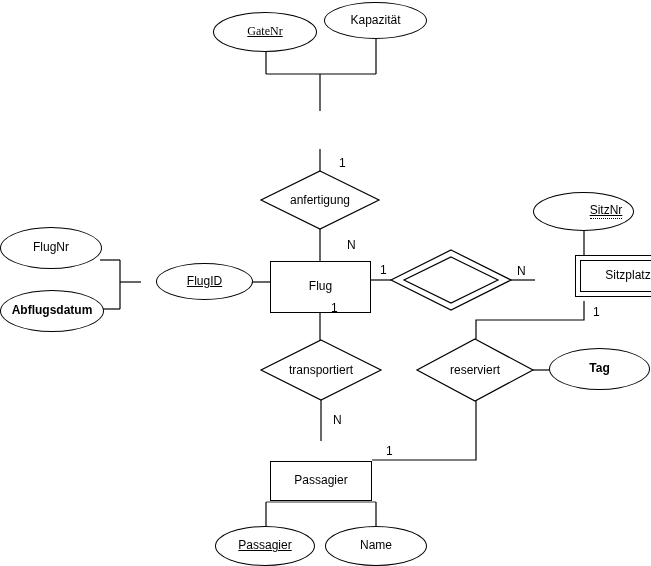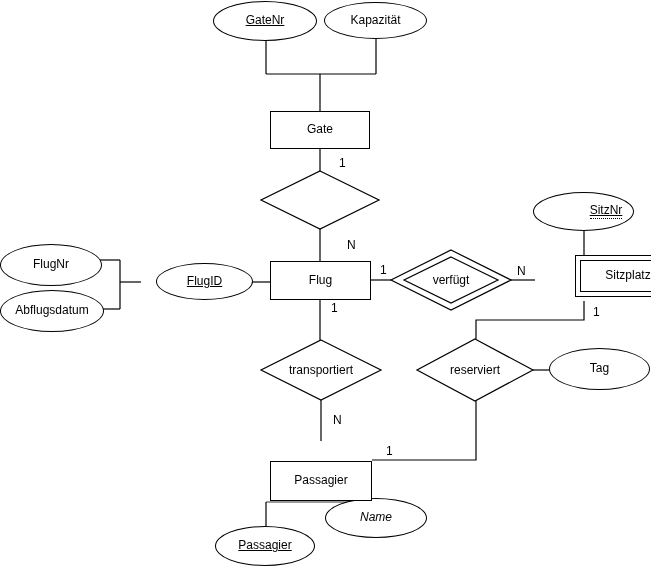--- a/index.html
+++ b/index.html
@@ -65,65 +65,62 @@
     <polyline points="266,502 266,526"></polyline>
     <polyline points="376,502 376,526"></polyline>
 
     <polygon points="320,171 379,200 320,229 261,200"></polygon>
     <polygon points="451,250 511,280 451,310 391,280"></polygon>
     <polygon points="451,257 498,280 451,303 404,280"></polygon>
     <polygon points="321,340 381,370 321,400 261,370"></polygon>
     <polygon points="475,339 533,370 475,401 417,370"></polygon>
   </svg>
 
-  <div class="node ellipse" style="left:213px;top:1px;width:104px;height:40px;">
+  <div class="node ellipse" style="left:213px;top:12px;width:104px;height:40px;font-family:Liberation Serif, serif;">
     <span class="key">GateNr</span>
   </div>
   <div class="node ellipse" style="left:324px;top:2px;width:103px;height:37px;">
     <span>Kapazität</span>
   </div>
-  <div class="node ellipse" style="left:0px;top:244px;width:102px;height:42px;">
+  <div class="node ellipse" style="left:0px;top:227px;width:102px;height:42px;">
     <span>FlugNr</span>
   </div>
-  <div class="node ellipse" style="left:0px;top:290px;width:104px;height:42px;">
+  <div class="node ellipse" style="left:0px;top:290px;width:104px;height:42px;font-weight:bold;">
     <span>Abflugsdatum</span>
   </div>
   <div class="node ellipse" style="left:156px;top:263px;width:97px;height:37px;">
     <span class="key">FlugID</span>
   </div>
   <div class="node ellipse" style="left:533px;top:192px;width:101px;height:39px;">
     <span class="partial-key">SitzNr</span>
   </div>
-  <div class="node ellipse" style="left:549px;top:348px;width:101px;height:42px;">
+  <div class="node ellipse" style="left:549px;top:348px;width:101px;height:42px;font-weight:bold;">
     <span>Tag</span>
   </div>
   <div class="node ellipse" style="left:215px;top:526px;width:100px;height:40px;">
     <span class="key">Passagier</span>
   </div>
-  <div class="node ellipse" style="left:325px;top:498px;width:102px;height:40px;font-style:italic;">
+  <div class="node ellipse" style="left:325px;top:526px;width:102px;height:40px;">
     <span>Name</span>
   </div>
 
-  <div class="node entity" style="left:270px;top:111px;width:100px;height:38px;">
-    <span>Gate</span>
-  </div>
-  <div class="node entity" style="left:270px;top:261px;width:101px;height:39px;justify-content:center;">
+  <div class="node entity" style="left:270px;top:261px;width:101px;height:52px;justify-content:center;">
     <span>Flug</span>
   </div>
   <div class="node entity" style="left:535px;top:255px;width:106px;height:42px;margin-left:40px;">
     <div class="entity-inner">
       <span>Sitzplatz</span>
     </div>
   </div>
   <div class="node entity" style="left:270px;top:461px;width:102px;height:40px;">
     <span>Passagier</span>
   </div>
 
-  <div class="diamond-label" style="left:391px;top:250px;width:120px;height:60px;">
-    <span>verfügt</span>
+  <div class="diamond-label" style="left:261px;top:171px;width:118px;height:58px;">
+    <span>anfertigung</span>
   </div>
   <div class="diamond-label" style="left:261px;top:340px;width:120px;height:60px;">
     <span>transportiert</span>
   </div>
   <div class="diamond-label" style="left:417px;top:339px;width:116px;height:62px;align-items:center;">
     <span>reserviert</span>
   </div>
 
   <span class="card" style="left:339px;top:156px;">1</span>
   <span class="card" style="left:347px;top:238px;">N</span>

